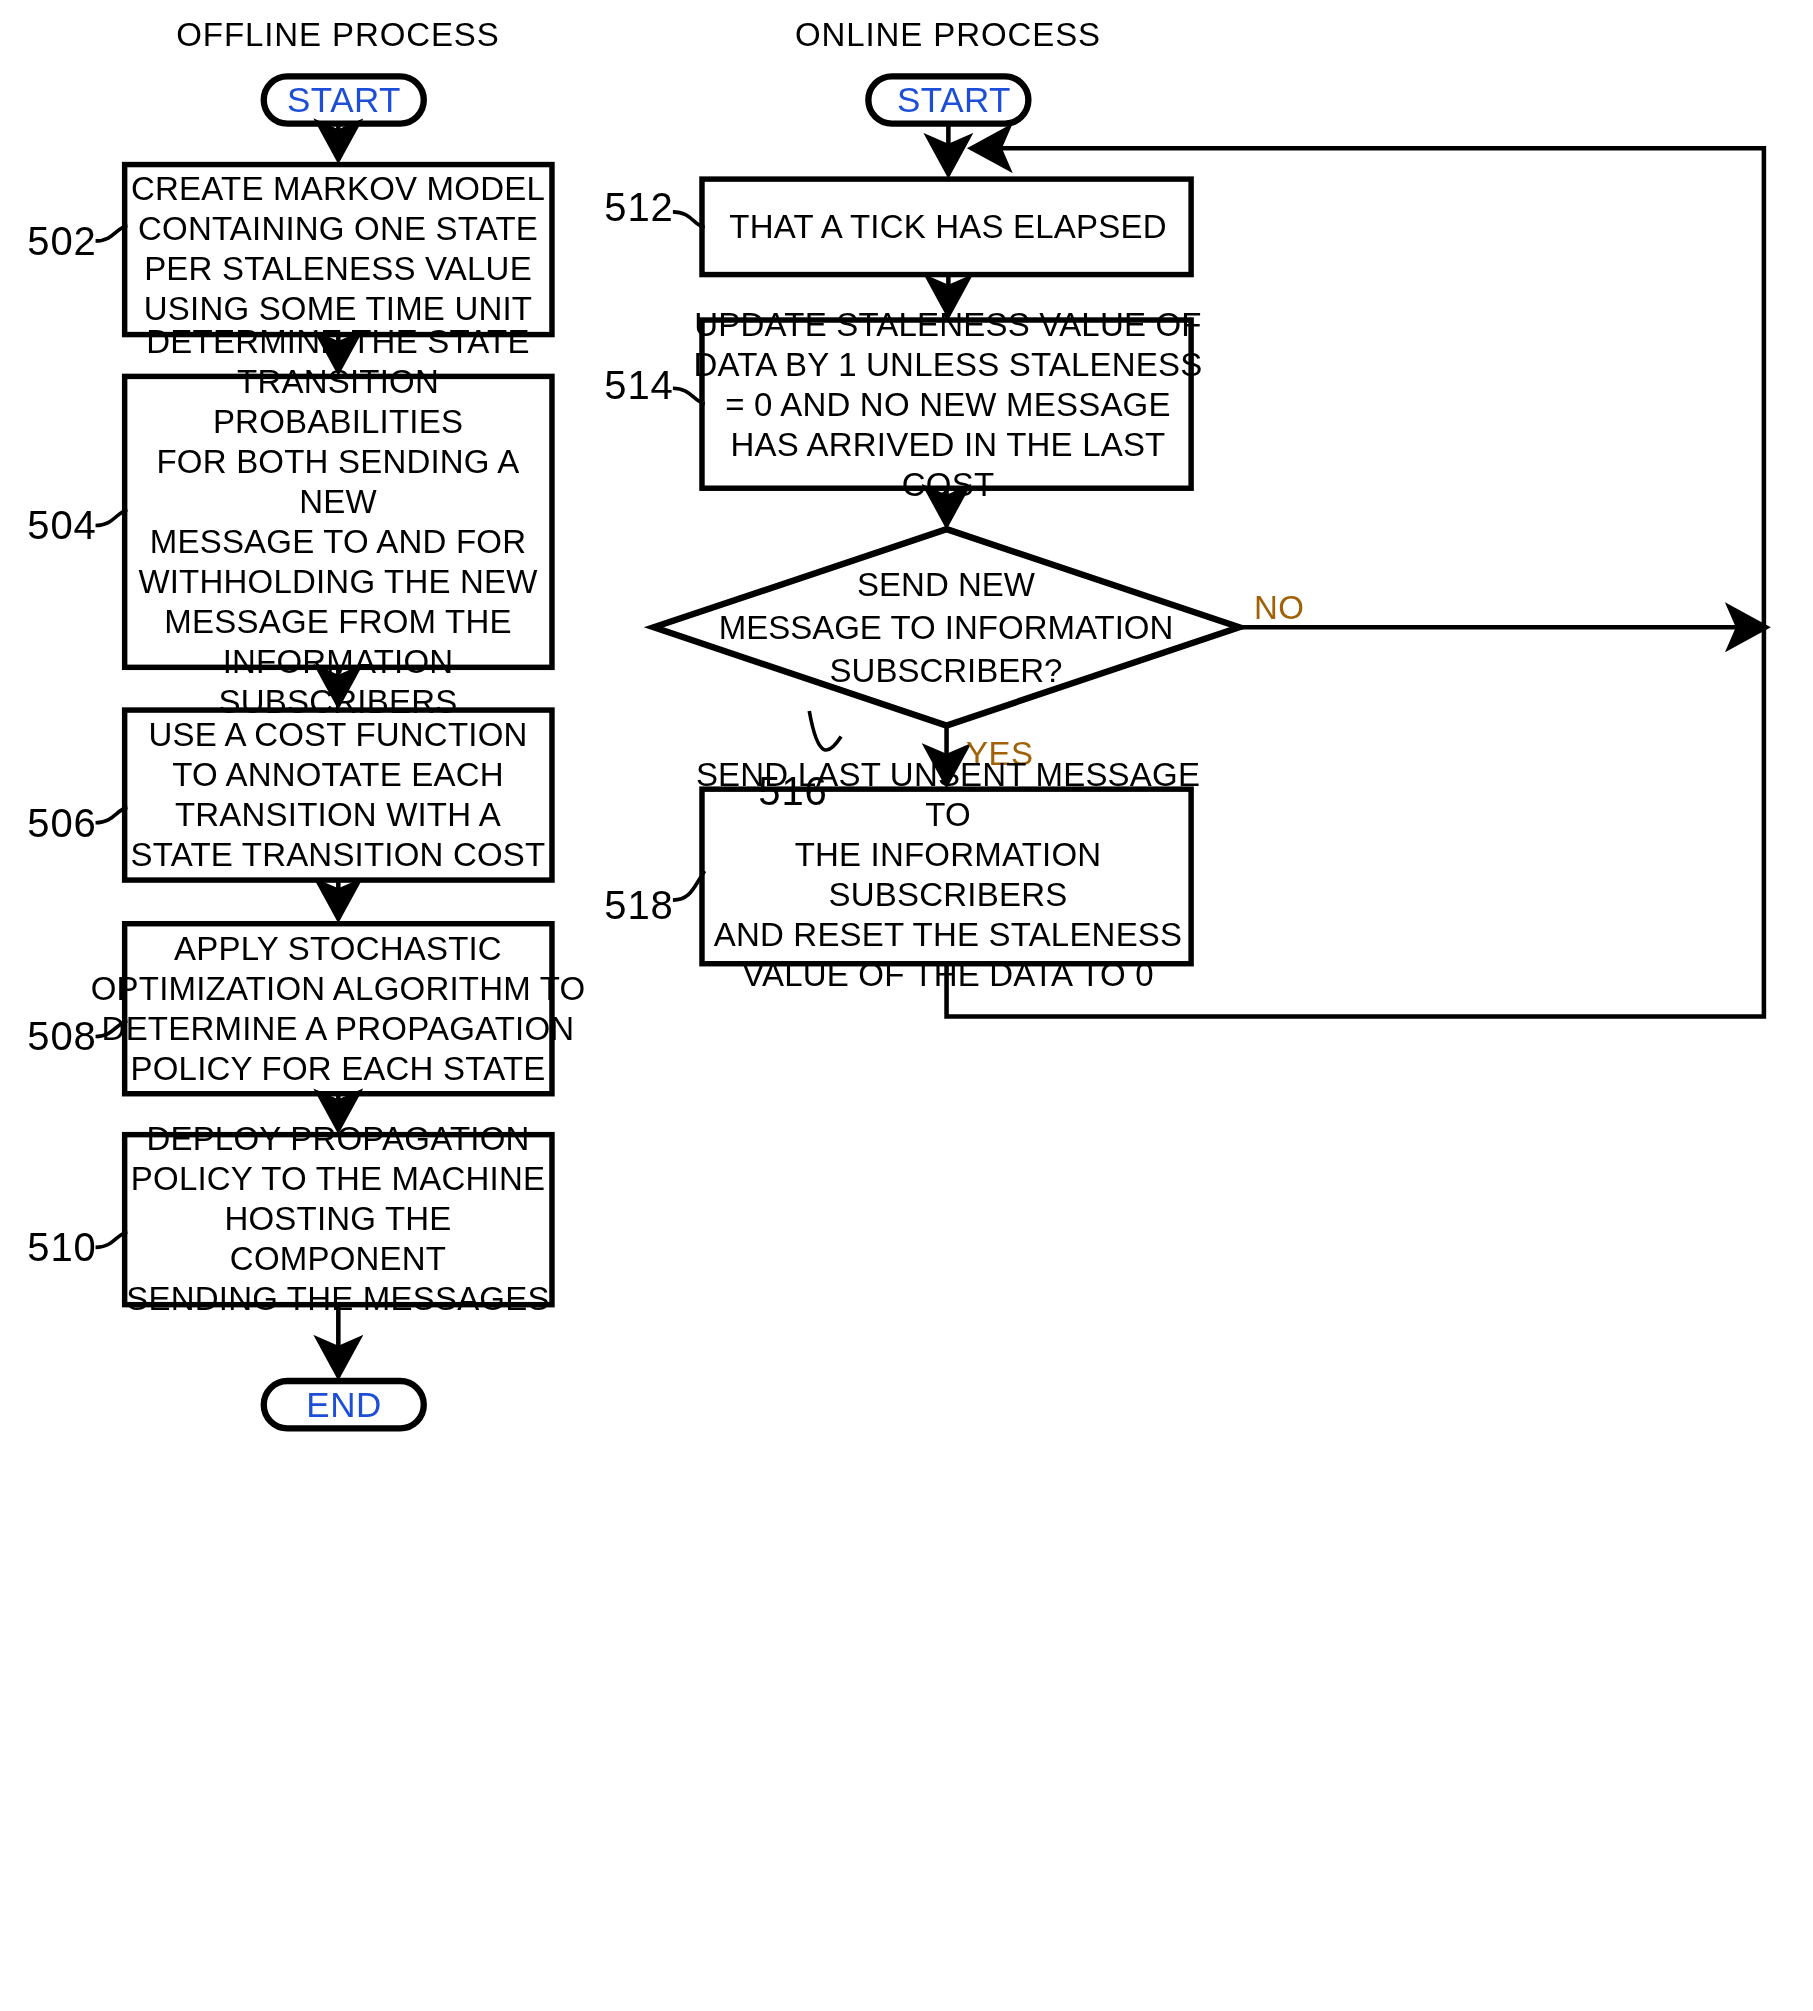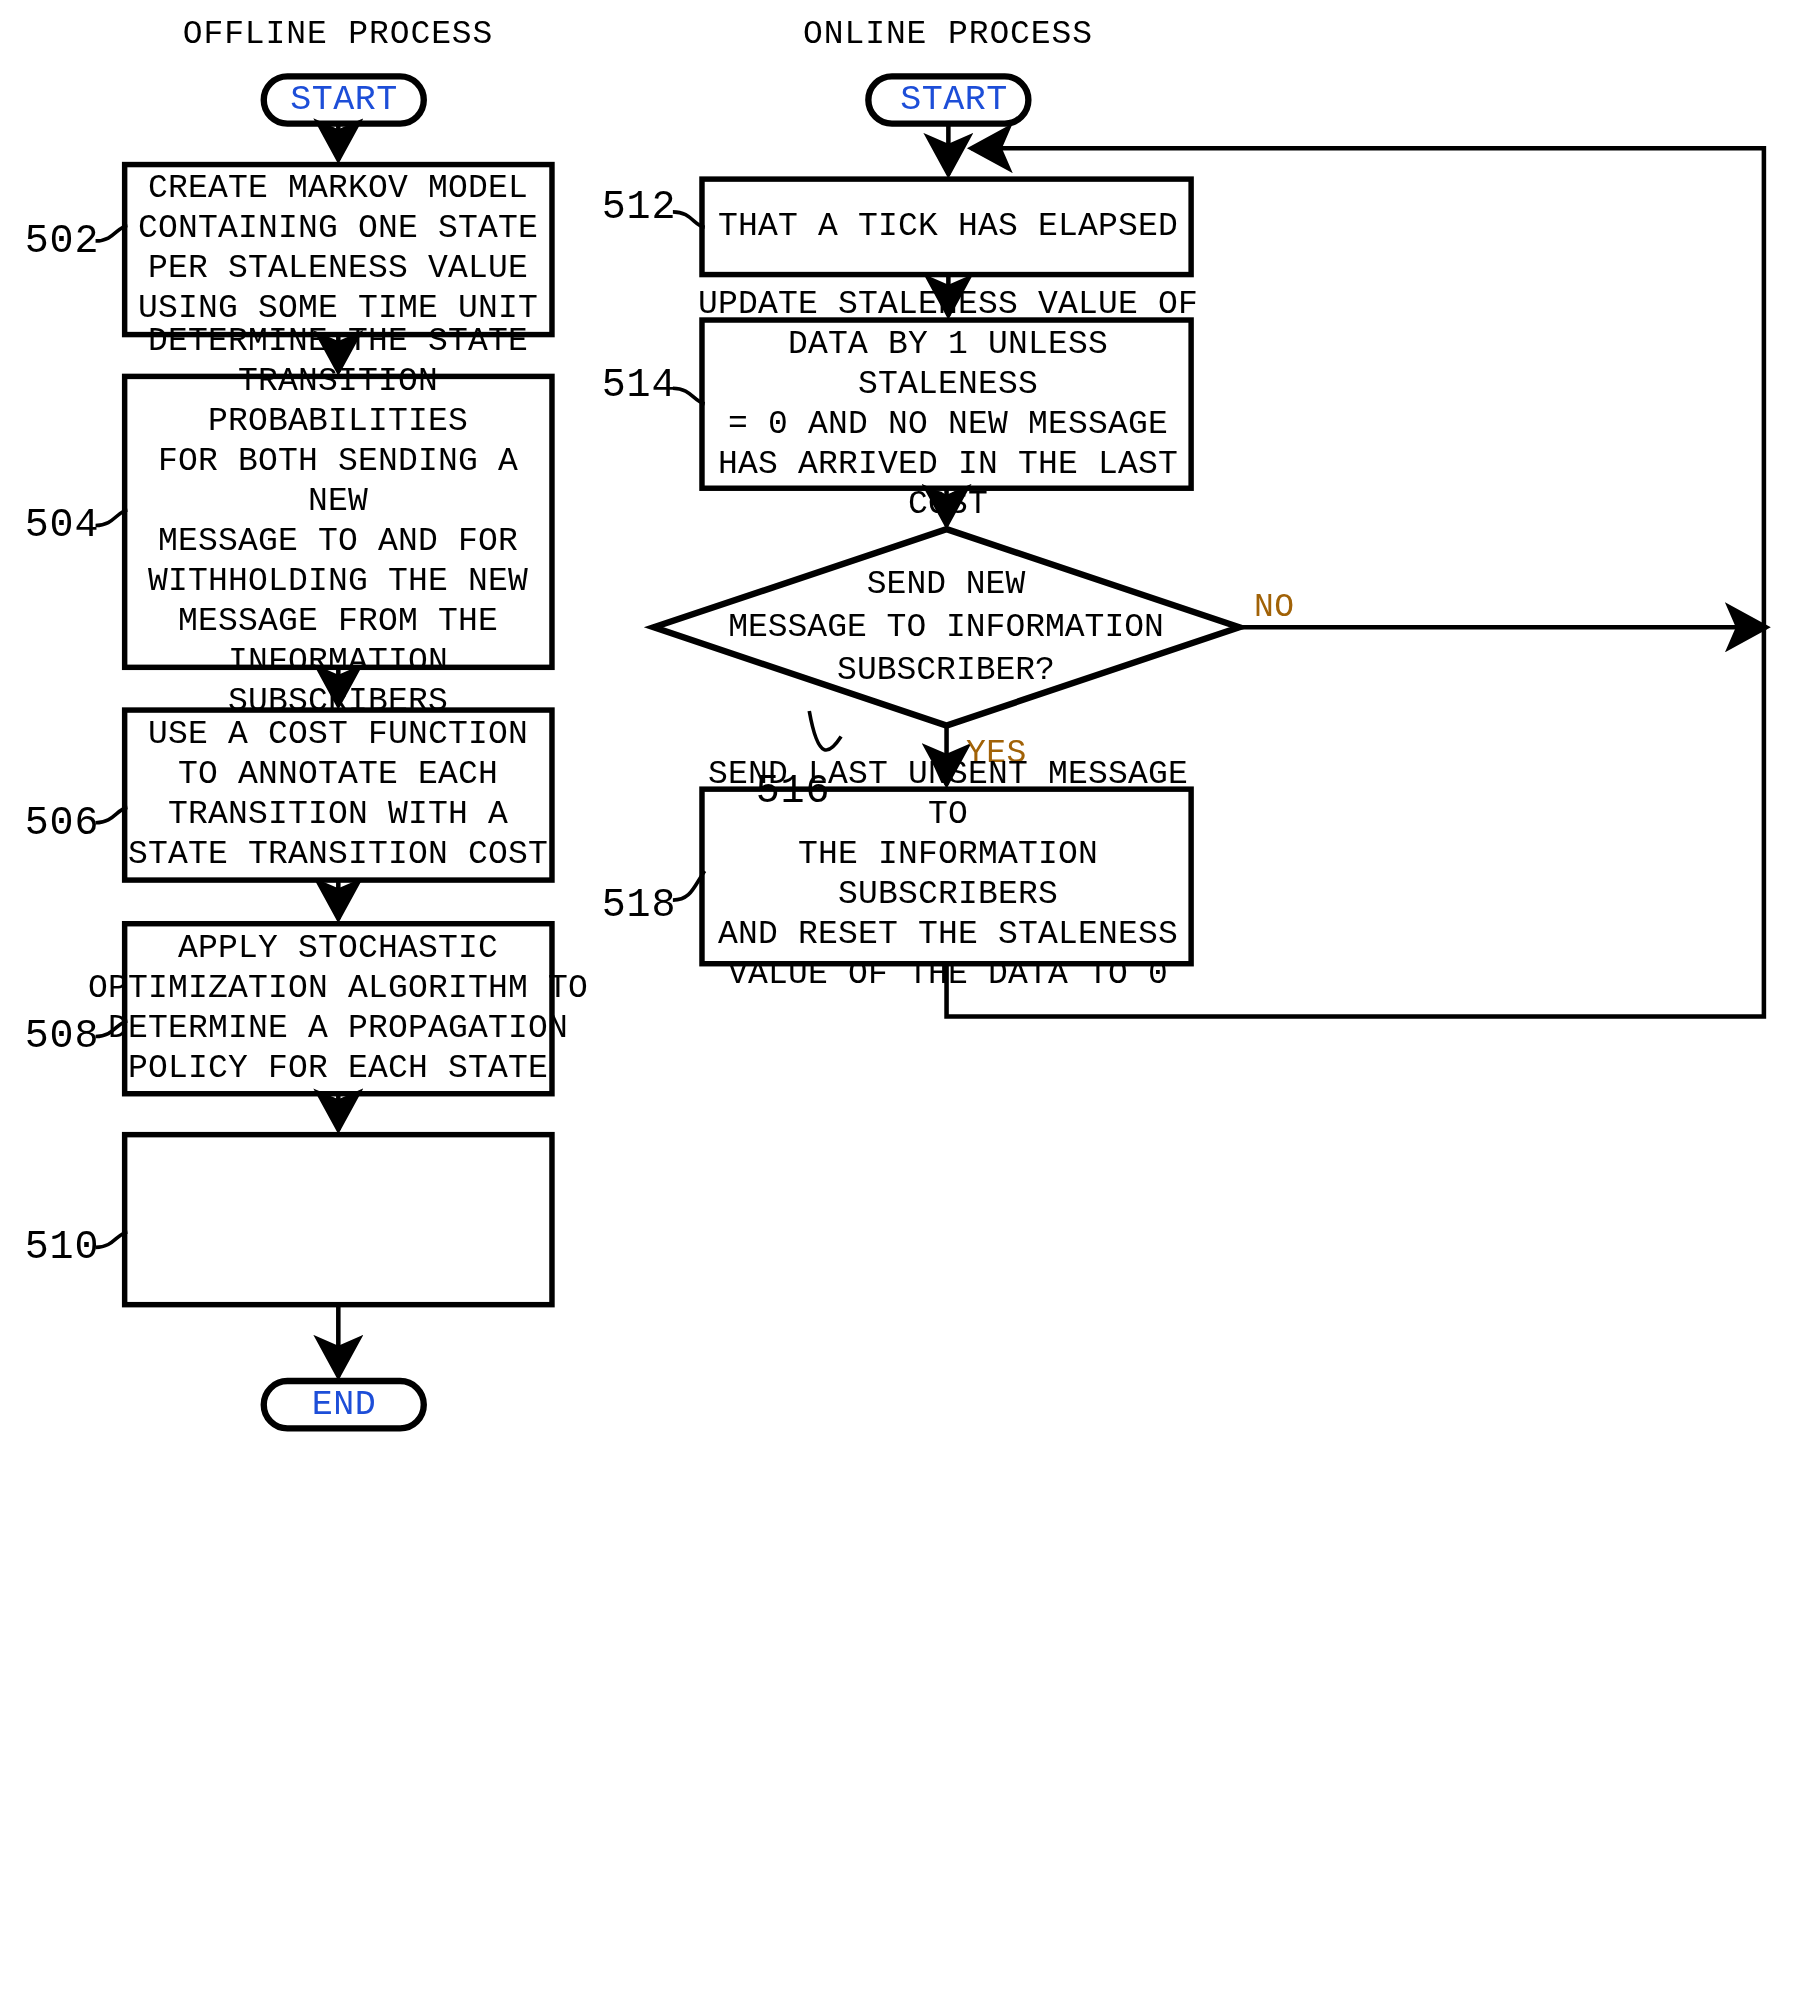--- a/index.html
+++ b/index.html
@@ -6,21 +6,21 @@
     margin: 0;
     padding: 0;
     background: #ffffff;
   }
   #page {
     position: relative;
     width: 1814px;
     height: 1917px;
     background: #ffffff;
     overflow: hidden;
-    font-family: Liberation Mono, monospace;
+    font-family: Liberation Sans, sans-serif;
   }
   #svg-layer {
     position: absolute;
     left: 0;
     top: 0;
     width: 1814px;
     height: 2012px;
   }
   .col-title {
     position: absolute;
@@ -183,20 +183,26 @@
     <span>STATE TRANSITION COST</span>
   </div>
 
   <div class="proc-text wide" style="left:338px; top:1009px;text-align:center;">
     <span>APPLY STOCHASTIC</span>
     <span>OPTIMIZATION ALGORITHM TO</span>
     <span>DETERMINE A PROPAGATION</span>
     <span>POLICY FOR EACH STATE</span>
   </div>
 
+  <div class="proc-text" style="left:338px; top:1219px;">
+    <span>DEPLOY PROPAGATION</span>
+    <span>POLICY TO THE MACHINE</span>
+    <span>HOSTING THE COMPONENT</span>
+    <span>SENDING THE MESSAGES</span>
+  </div>
 
   <div class="term-label" style="left:954px; top:100px;">START</div>
 
   <div class="ref-num" style="left:639px; top:207px;">512</div>
   <div class="ref-num" style="left:639px; top:385px;">514</div>
   <div class="ref-num" style="left:793px; top:791px;">516</div>
   <div class="ref-num" style="left:639px; top:905px;">518</div>
 
   <div class="proc-text wide" style="left:948px; top:227px;">
     <span>THAT A TICK HAS ELAPSED</span>

